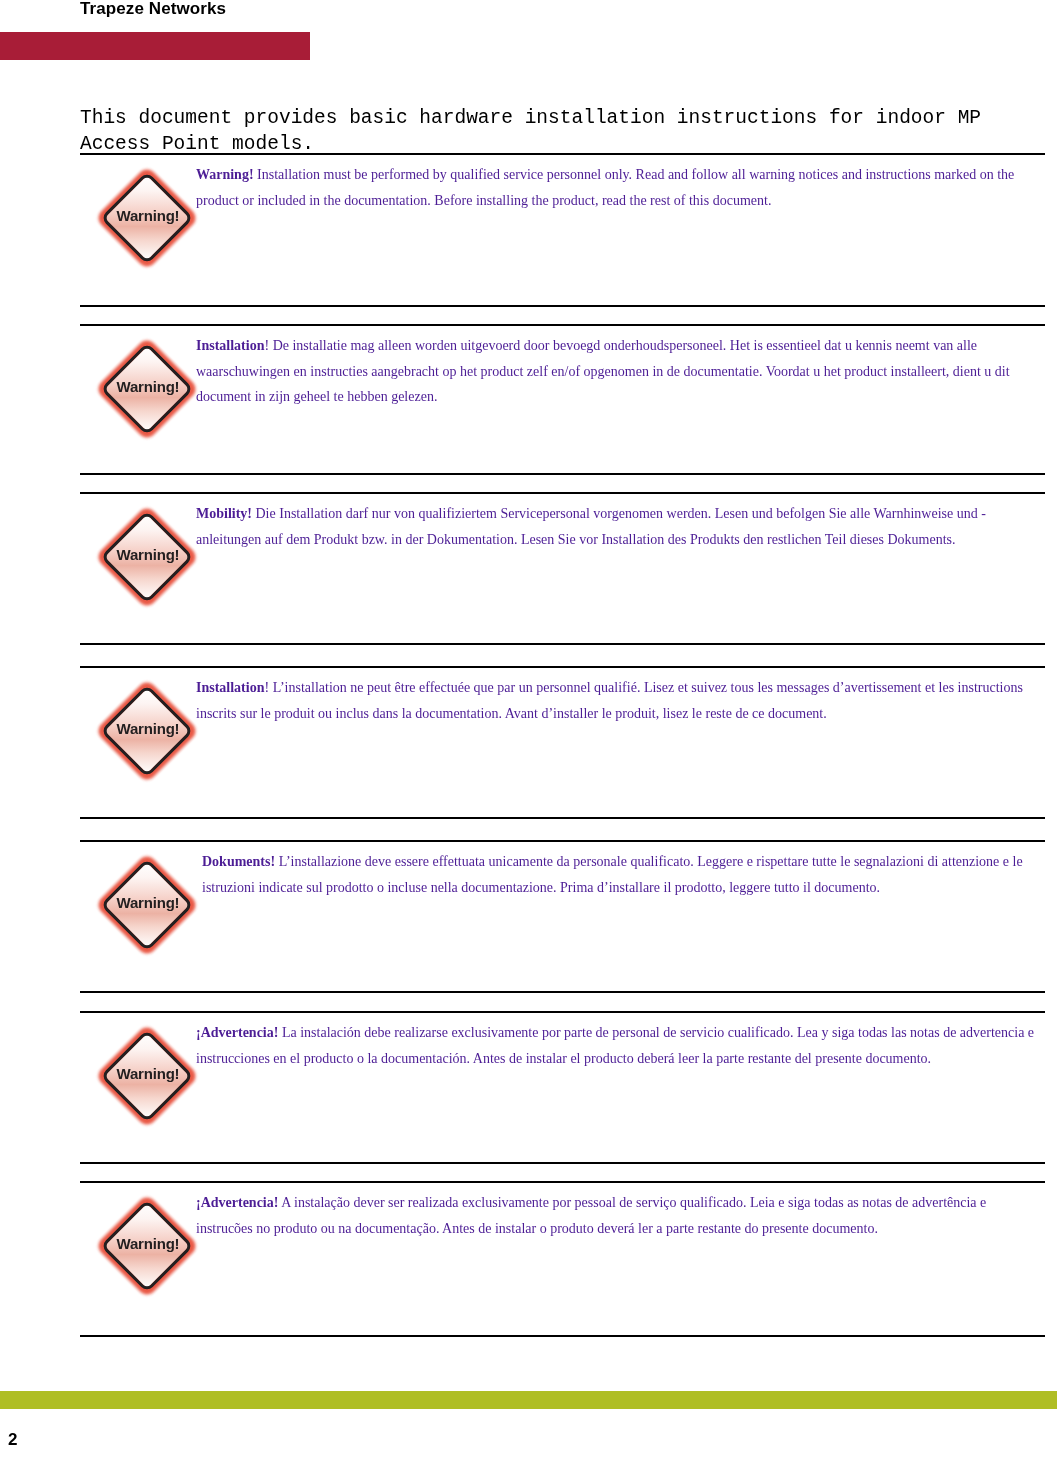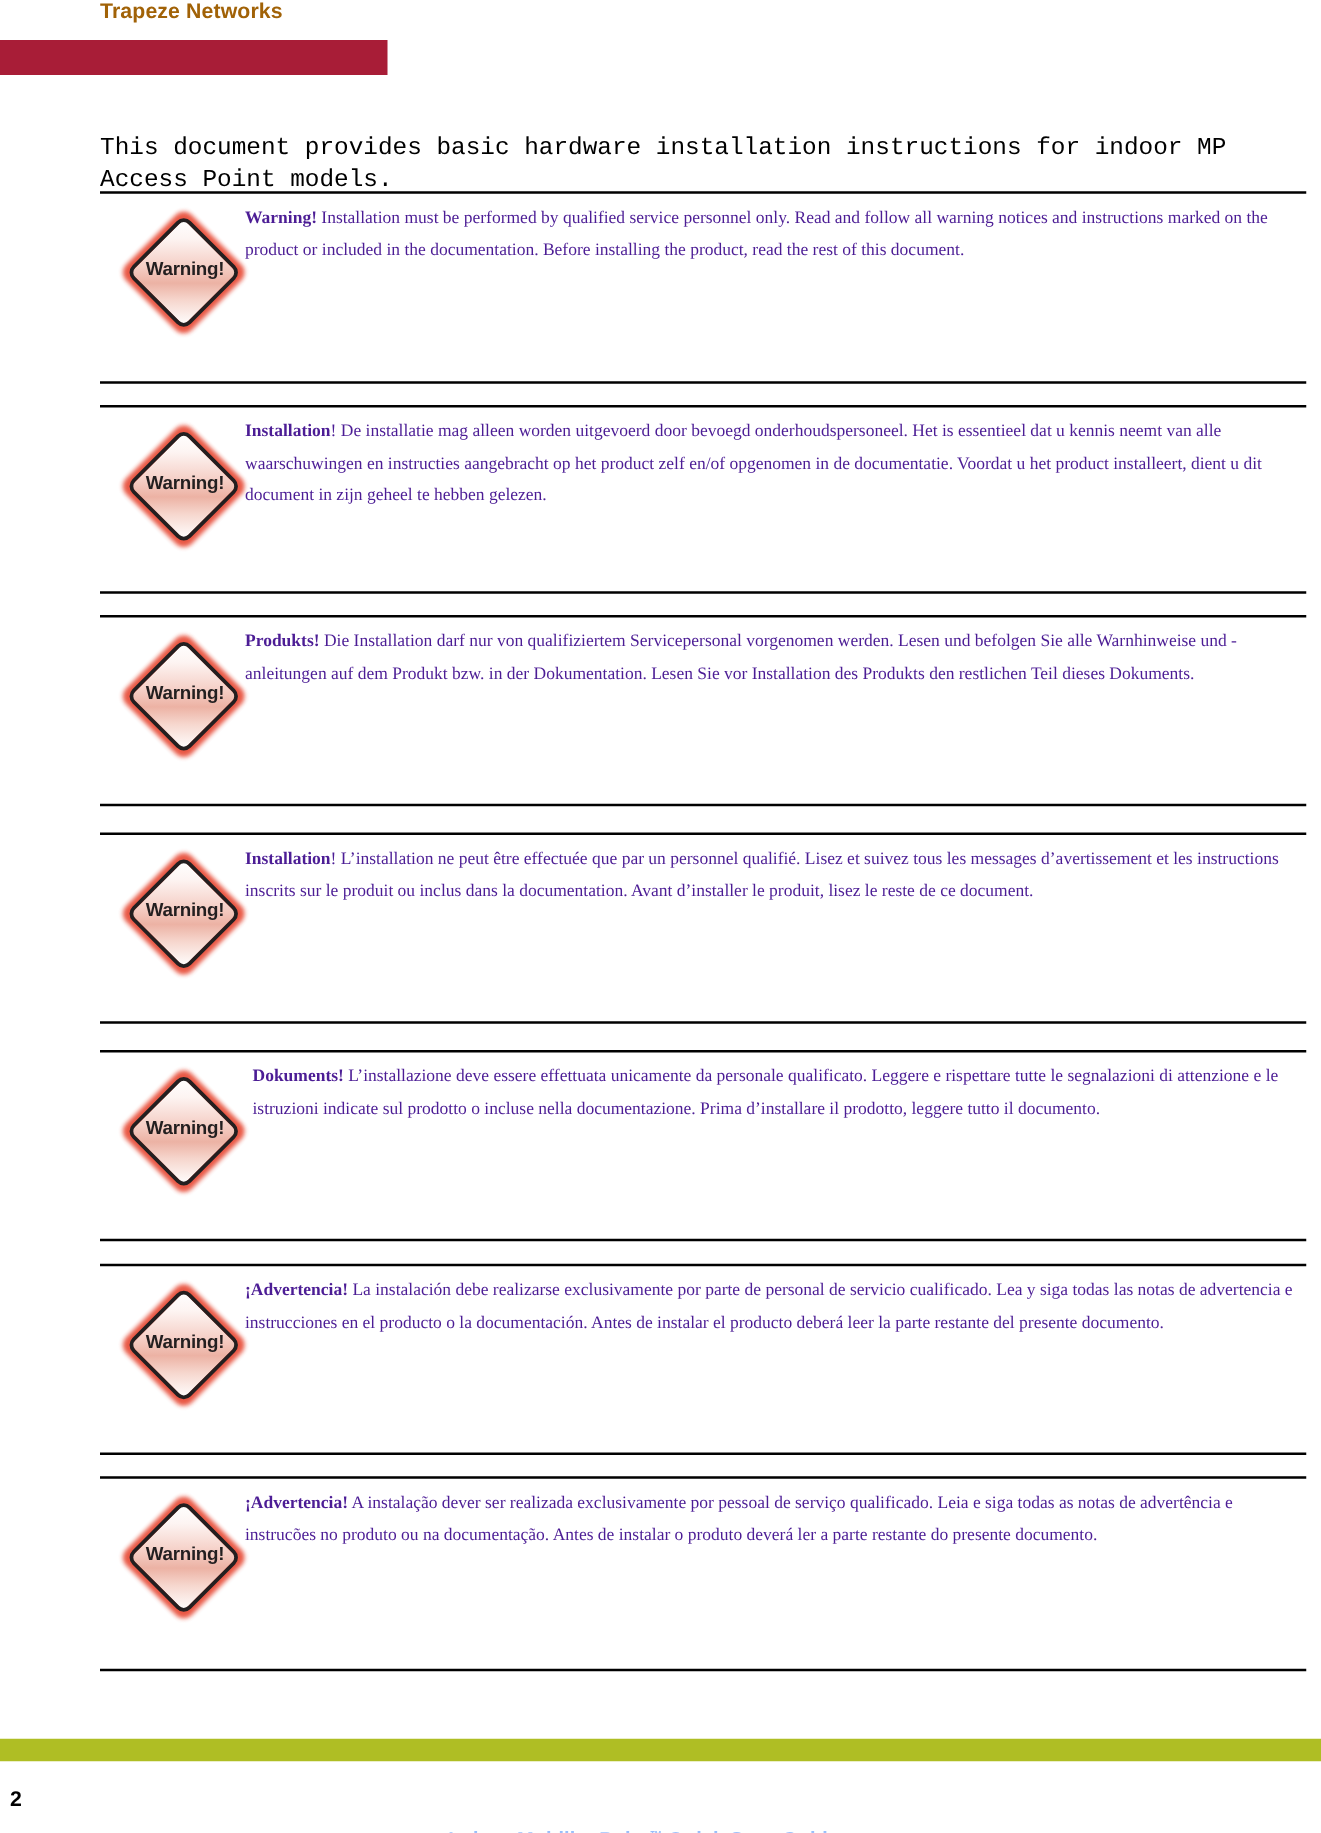--- a/index.html
+++ b/index.html
@@ -17,21 +17,21 @@
 
   
   .brand-title {
     position: absolute;
     left: 80px;
     top: -1px;
     font-family: "Liberation Sans", sans-serif;
     font-weight: bold;
     font-size: 17px;
     letter-spacing: 0.1px;
-    color: #a16207;
+    color: #000000;
     white-space: nowrap;
   }
   .header-bar {
     position: absolute;
     left: 0;
     top: 32px;
     width: 310px;
     height: 28px;
     background: #A81D37;
   }
@@ -208,21 +208,21 @@
 <div class="block" style="top:492px; height:153px;">
   <div class="block-inner">
     <div class="warn-icon-cell">
       <div class="diamond-wrap">
         <div class="diamond-glow"></div>
         <div class="diamond-body"></div>
         <div class="diamond-label">Warning!</div>
       </div>
     </div>
     <div class="warn-text">
-      <b>Produkts!</b><span> Die Installation darf nur von qualifiziertem Servicepersonal vorgenomen werden. Lesen und befolgen Sie alle Warnhinweise und -anleitungen auf dem Produkt bzw. in der Dokumentation. Lesen Sie vor Installation des Produkts den restlichen Teil dieses Dokuments.</span>
+      <b>Mobility!</b><span> Die Installation darf nur von qualifiziertem Servicepersonal vorgenomen werden. Lesen und befolgen Sie alle Warnhinweise und -anleitungen auf dem Produkt bzw. in der Dokumentation. Lesen Sie vor Installation des Produkts den restlichen Teil dieses Dokuments.</span>
     </div>
   </div>
 </div>
 
 <div class="block" style="top:666px; height:153px;">
   <div class="block-inner">
     <div class="warn-icon-cell">
       <div class="diamond-wrap">
         <div class="diamond-glow"></div>
         <div class="diamond-body"></div>

